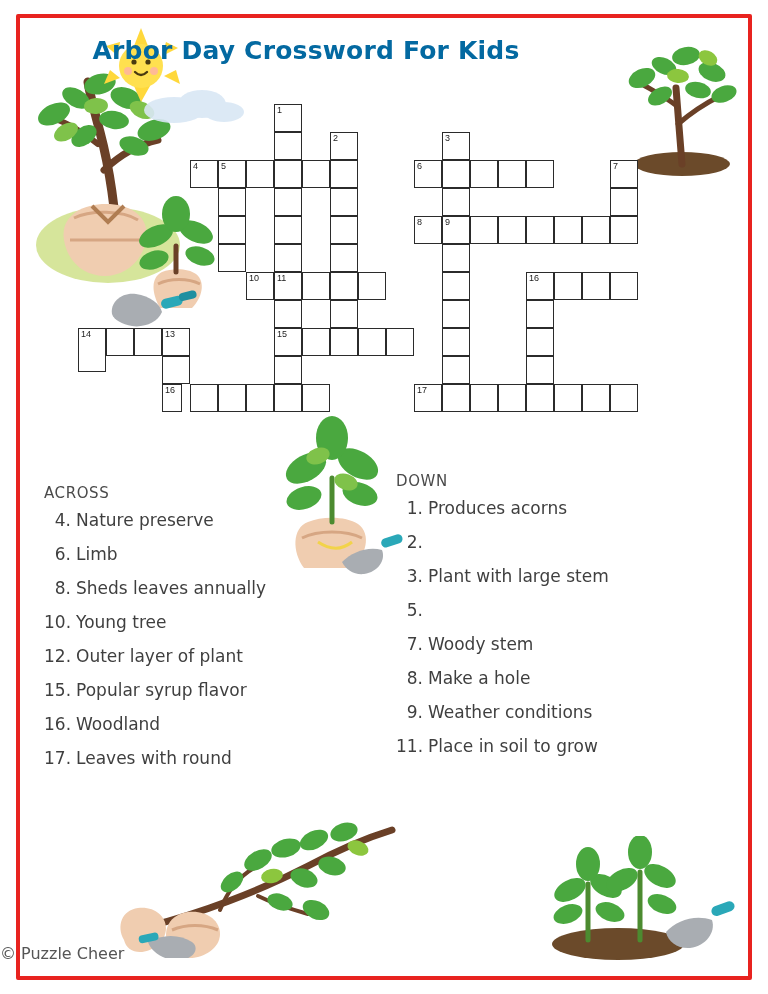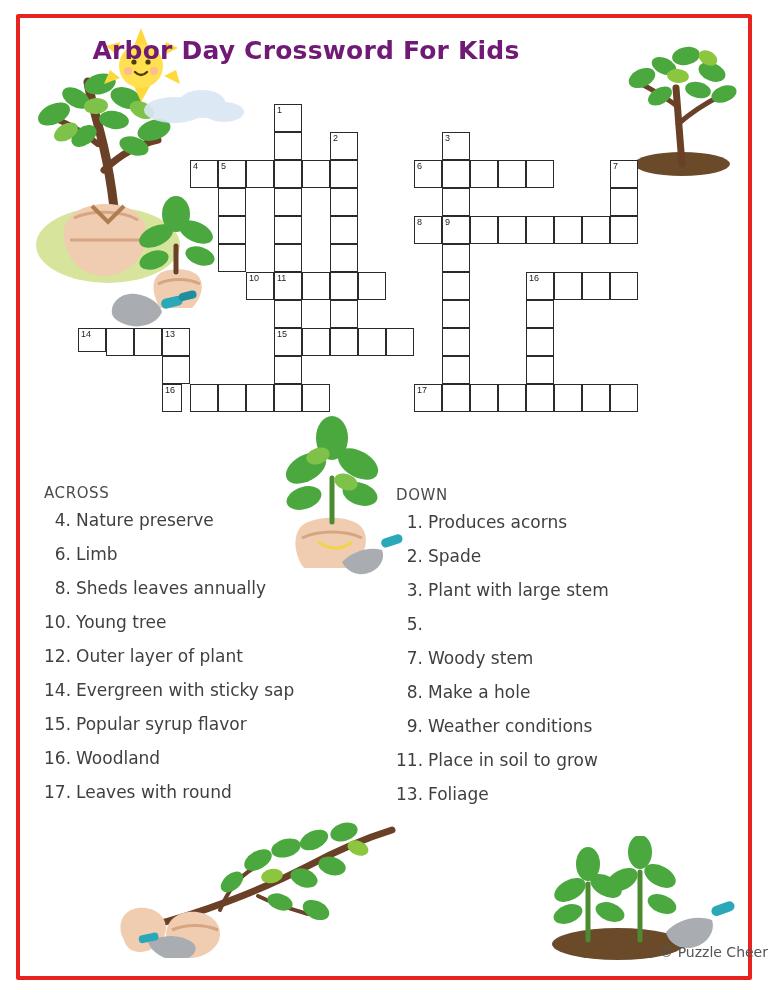--- a/index.html
+++ b/index.html
@@ -32,21 +32,21 @@
     border-radius: 2px;
   }
   #title {
     position: absolute;
     left: 0;
     top: 36px;
     width: 612px;
     text-align: center;
     font-size: 25px;
     font-weight: bold;
-    color: #701a75;
+    color: #0369a1;
     letter-spacing: 0.2px;
     font-family: "DejaVu Sans", sans-serif;
   }
   
   .art { position: absolute; pointer-events: none; }
 
   
   #grid-layer {
     position: absolute;
     left: 0; top: 0;
@@ -94,28 +94,28 @@
     color: #3f3f3f;
   }
   .clue-num {
     min-width: 27px;
     text-align: right;
     padding-right: 5px;
     flex: 0 0 auto;
   }
   .clue-text { flex: 1 1 auto; }
   #across-col { left: 44px; top: 484px; width: 330px; }
-  #down-col { left: 396px; top: 486px; width: 300px; }
+  #down-col { left: 396px; top: 472px; width: 300px; }
   #footer {
     position: absolute;
     left: 0;
     top: 944px;
     width: 768px;
-    text-align: right;
-    font-size: 14px;
+    text-align: left;
+    font-size: 16px;
     color: #555;
     font-family: "DejaVu Sans", sans-serif;
   }
 </style>
 </head>
 <body>
 
 <div id="page">
 
   <div class="border-frame"></div>
@@ -347,21 +347,21 @@
       <div class="cell" style="left: 526px; top: 272px; width: 28px; height: 28px;">
         <span class="num">16</span>
       </div>
       <div class="cell" style="left: 554px; top: 272px; width: 28px; height: 28px;"></div>
       <div class="cell" style="left: 582px; top: 272px; width: 28px; height: 28px;"></div>
       <div class="cell" style="left: 610px; top: 272px; width: 28px; height: 28px;"></div>
       <div class="cell" style="left: 274px; top: 300px; width: 28px; height: 28px;"></div>
       <div class="cell" style="left: 330px; top: 300px; width: 28px; height: 28px;"></div>
       <div class="cell" style="left: 442px; top: 300px; width: 28px; height: 28px;"></div>
       <div class="cell" style="left: 526px; top: 300px; width: 28px; height: 28px;"></div>
-      <div class="cell" style="left: 78px; top: 328px; width: 28px; height: 24px;">
+      <div class="cell" style="left: 78px; top: 328px; width: 28px; height: 44px;">
         <span class="num">14</span>
       </div>
       <div class="cell" style="left: 106px; top: 328px; width: 28px; height: 28px;"></div>
       <div class="cell" style="left: 134px; top: 328px; width: 28px; height: 28px;"></div>
       <div class="cell" style="left: 162px; top: 328px; width: 28px; height: 28px;">
         <span class="num">13</span>
       </div>
       <div class="cell" style="left: 274px; top: 328px; width: 28px; height: 28px;">
         <span class="num">15</span>
       </div>
@@ -412,24 +412,20 @@
         </li>
         <li class="clue-item">
           <span class="clue-num">10.</span>
           <span class="clue-text">Young tree</span>
         </li>
         <li class="clue-item">
           <span class="clue-num">12.</span>
           <span class="clue-text">Outer layer of plant</span>
         </li>
         <li class="clue-item">
-          <span class="clue-num">14.</span>
-          <span class="clue-text">Evergreen with sticky sap</span>
-        </li>
-        <li class="clue-item">
           <span class="clue-num">15.</span>
           <span class="clue-text">Popular syrup flavor</span>
         </li>
         <li class="clue-item">
           <span class="clue-num">16.</span>
           <span class="clue-text">Woodland</span>
         </li>
         <li class="clue-item">
           <span class="clue-num">17.</span>
           <span class="clue-text">Leaves with round</span>
@@ -439,21 +435,20 @@
 
   <div class="clue-col" id="down-col">
     <div class="clue-head">DOWN</div>
     <ul class="clue-list" id="down-list">
         <li class="clue-item">
           <span class="clue-num">1.</span>
           <span class="clue-text">Produces acorns</span>
         </li>
         <li class="clue-item">
           <span class="clue-num">2.</span>
-          <span class="clue-text">Spade</span>
         </li>
         <li class="clue-item">
           <span class="clue-num">3.</span>
           <span class="clue-text">Plant with large stem</span>
         </li>
         <li class="clue-item">
           <span class="clue-num">5.</span>
         </li>
         <li class="clue-item">
           <span class="clue-num">7.</span>
@@ -464,22 +459,18 @@
           <span class="clue-text">Make a hole</span>
         </li>
         <li class="clue-item">
           <span class="clue-num">9.</span>
           <span class="clue-text">Weather conditions</span>
         </li>
         <li class="clue-item">
           <span class="clue-num">11.</span>
           <span class="clue-text">Place in soil to grow</span>
         </li>
-        <li class="clue-item">
-          <span class="clue-num">13.</span>
-          <span class="clue-text">Foliage</span>
-        </li>
       </ul>
   </div>
 
   <div id="footer">© Puzzle Cheer</div>
 
 </div>
 
 </body></html>

